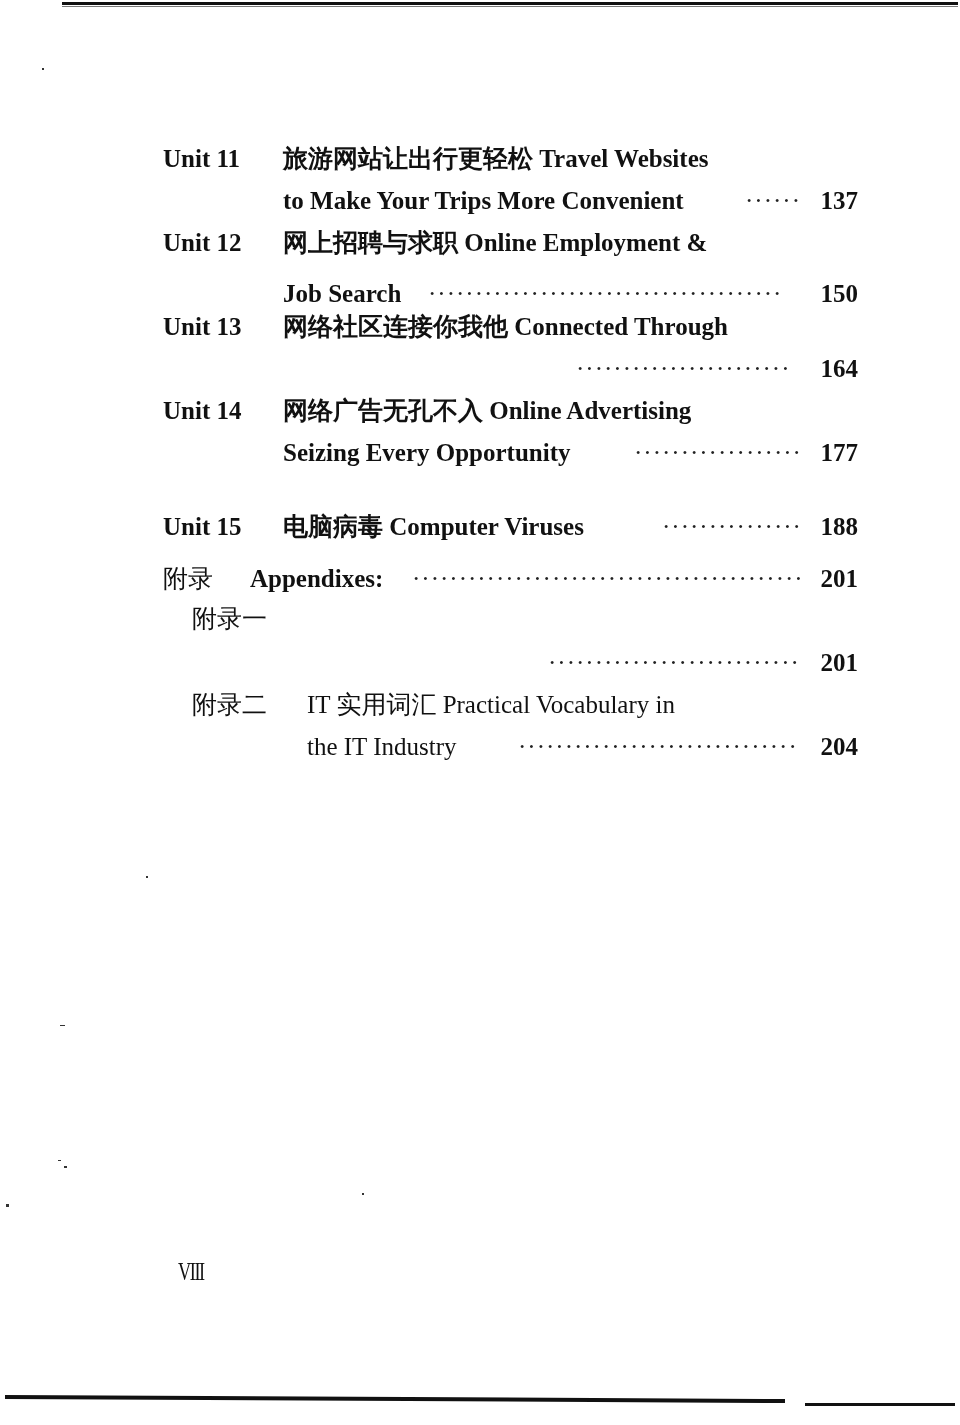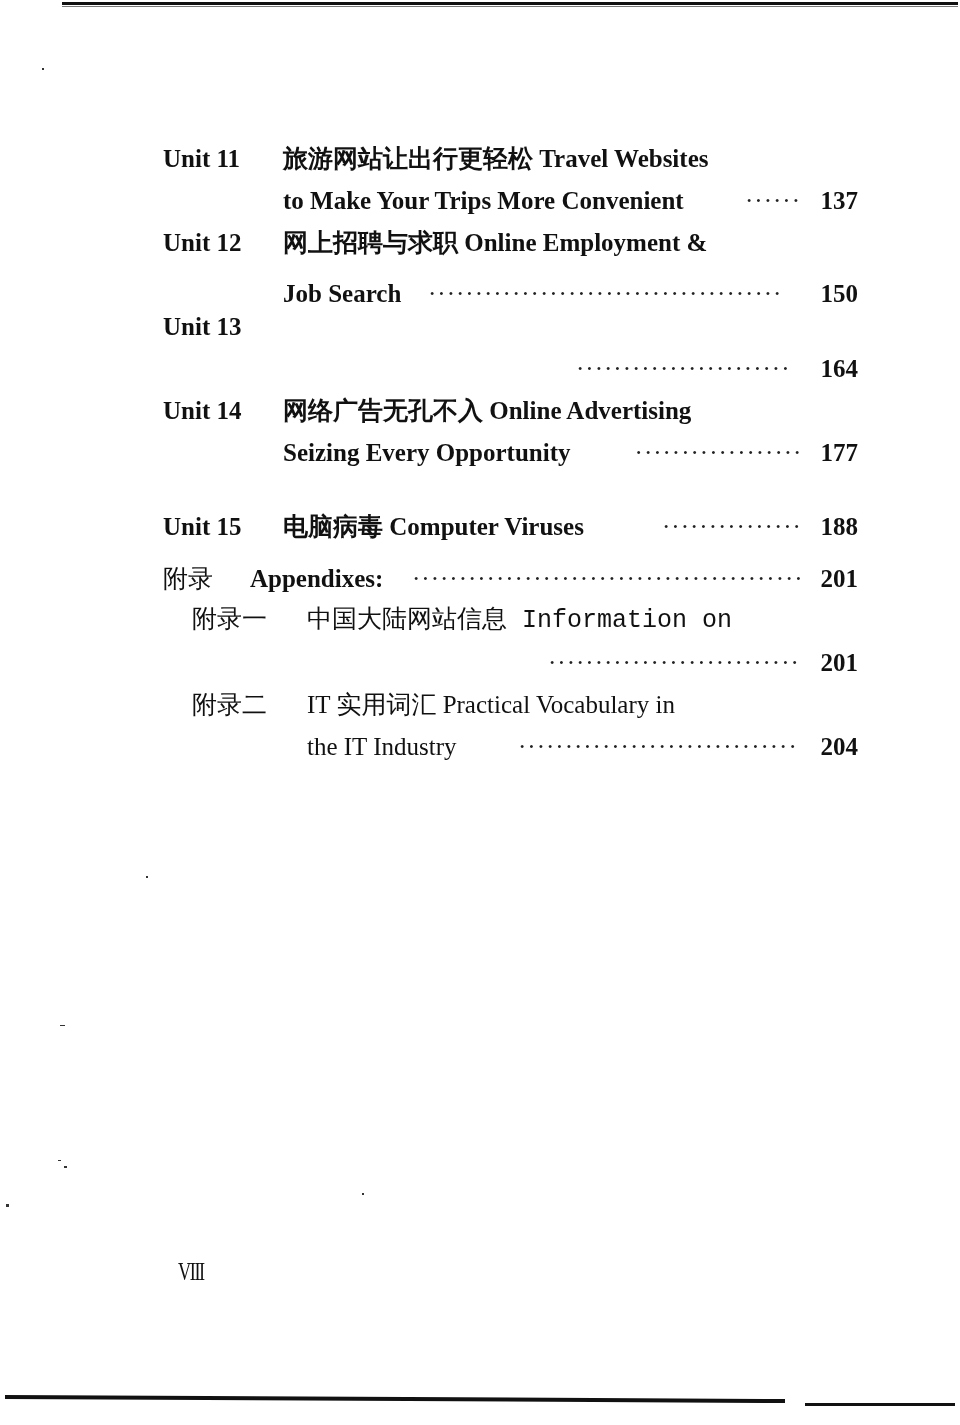--- a/index.html
+++ b/index.html
@@ -79,31 +79,32 @@
     <span class="entry-text">网上招聘与求职   Online Employment &amp;</span>
   </div>
   <div class="line bold" style="top:266px;left:0;width:960px;margin-top:9px;">
     <span class="entry-text">Job Search</span>
     <span class="leader" style="left:428px;width:375px;">······································</span>
     <span class="page-num">150</span>
   </div>
 
   <div class="line bold" style="top:308px;left:0;width:960px;">
     <span class="unit-label">Unit 13</span>
+    <span class="entry-text">网络社区连接你我他   Connected Through</span>
   </div>
   <div class="line bold" style="top:350px;left:0;width:960px;">
     <span class="leader" style="left:576px;width:227px;">·······················</span>
     <span class="page-num">164</span>
   </div>
 
   <div class="line bold" style="top:392px;left:0;width:848px;">
     <span class="unit-label">Unit 14</span>
     <span class="entry-text">网络广告无孔不入   Online Advertising</span>
   </div>
-  <div class="line bold" style="top:434px;left:0;width:960px;text-align:center;">
+  <div class="line bold" style="top:434px;left:0;width:960px;">
     <span class="entry-text">Seizing Every Opportunity</span>
     <span class="leader" style="left:634px;width:169px;">··················</span>
     <span class="page-num">177</span>
   </div>
 
   <div class="line bold" style="top:476px;left:0;width:960px;margin-top:32px;">
     <span class="unit-label">Unit 15</span>
     <span class="entry-text">电脑病毒   Computer Viruses</span>
     <span class="leader" style="left:662px;width:141px;">···············</span>
     <span class="page-num">188</span>
@@ -111,21 +112,20 @@
 
   <div class="line" style="top:560px;left:0;width:960px;">
     <span class="unit-label" style="font-weight:normal;">附录</span>
     <span class="bold" style="position:absolute;left:250px;">Appendixes:</span>
     <span class="leader" style="left:412px;width:391px;">··········································</span>
     <span class="page-num">201</span>
   </div>
 
   <div class="line" style="top:602px;left:0;width:960px;font-family:Liberation Mono, monospace;">
     <span class="app-label">附录一</span>
-    <span class="app-text">中国大陆网站信息   Information on</span>
   </div>
   <div class="line" style="top:644px;left:0;width:960px;">
     <span class="leader" style="left:548px;width:255px;">···························</span>
     <span class="page-num">201</span>
   </div>
 
   <div class="line" style="top:686px;left:0;width:960px;">
     <span class="app-label">附录二</span>
     <span class="app-text">IT 实用词汇   Practical Vocabulary in</span>
   </div>

